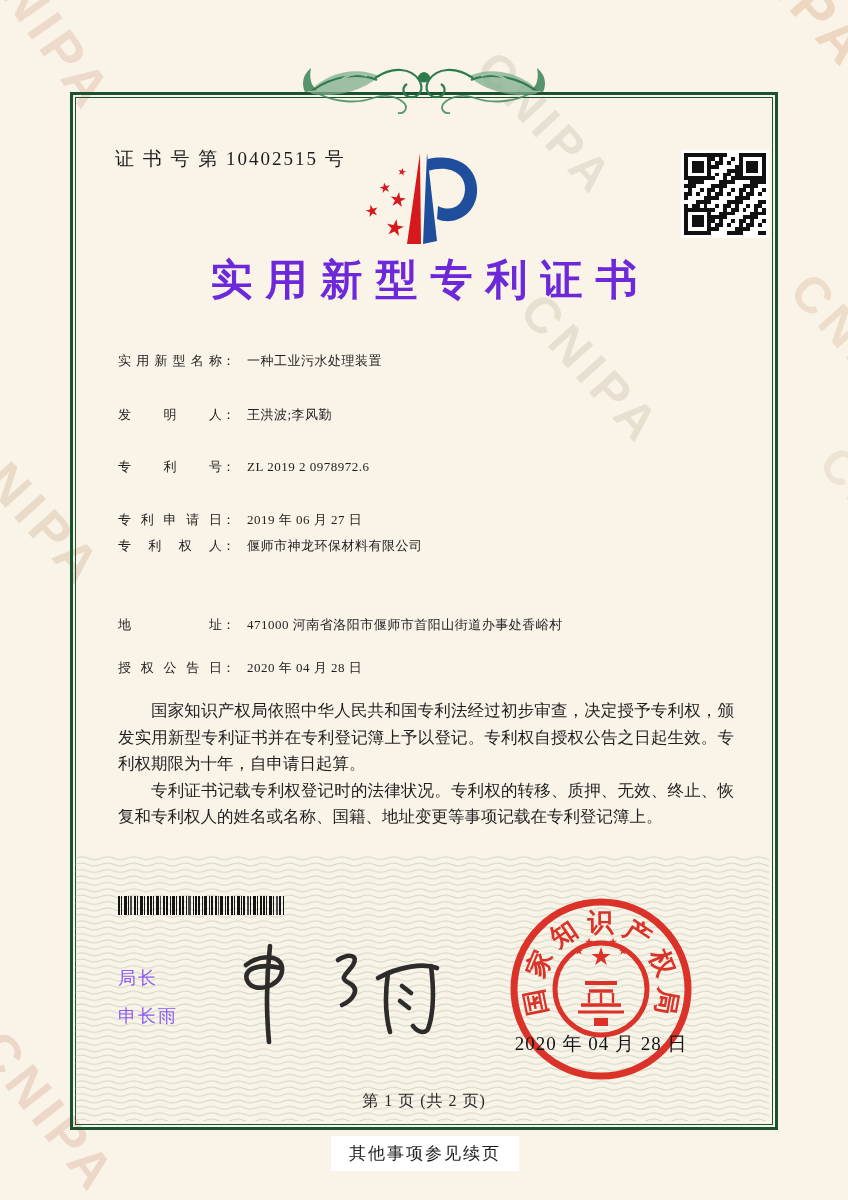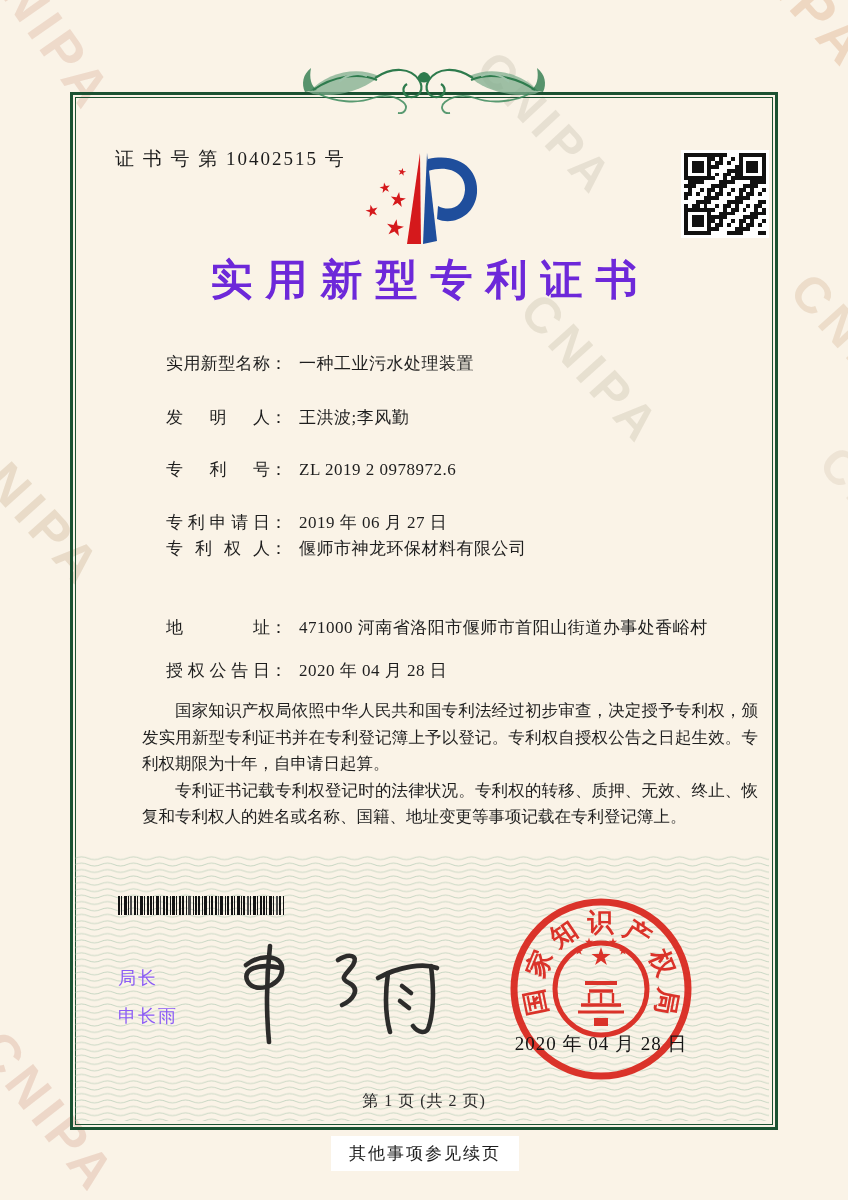--- a/index.html
+++ b/index.html
@@ -46,32 +46,32 @@
   }
   .qr i{display:block;}
   .qr i.on{background:#111;}
 
   .title{
     position:absolute;left:70px;top:252px;width:708px;text-align:center;
     font-size:42px;font-weight:bold;letter-spacing:13px;color:#6d28d9;text-indent:13px;font-family:Liberation Mono, monospace;
   }
 
   
-  .field-row{position:absolute;left:118px;width:636px;font-size:17px;color:#1e1e1e;white-space:nowrap;margin-left:48px;}
+  .field-row{position:absolute;left:118px;width:636px;font-size:13px;color:#1e1e1e;white-space:nowrap;}
   .fr1{top:352px;} .fr2{top:406px;} .fr3{top:458px;} .fr4{top:511px;}
   .fr5{top:537px;} .fr6{top:616px;} .fr7{top:659px;}
   .f-label{display:inline-block;width:104px;text-align:justify;text-align-last:justify;vertical-align:top;}
   .f-colon{display:inline-block;}
   .f-value{display:inline-block;margin-left:12px;letter-spacing:.5px;}
   .grant-group{position:absolute;left:330px;top:0;}
 
   
   .body-text{
     position:absolute;left:118px;top:698px;width:616px;
-    font-size:16.5px;line-height:26.5px;color:#1f1f1f;text-align:justify;margin-left:24px;
+    font-size:16.5px;line-height:26.5px;color:#1f1f1f;text-align:justify;
   }
   .body-text p{margin:0;text-indent:2em;}
 
   
   .barcode{position:absolute;left:118px;top:896px;width:220px;height:19px;font-size:0;white-space:nowrap;overflow:hidden;}
   .barcode i{display:inline-block;height:100%;}
 
   
   .official{position:absolute;left:118px;font-size:18px;color:#8b5cf6;letter-spacing:2px;}
   .official-title{top:966px;}

